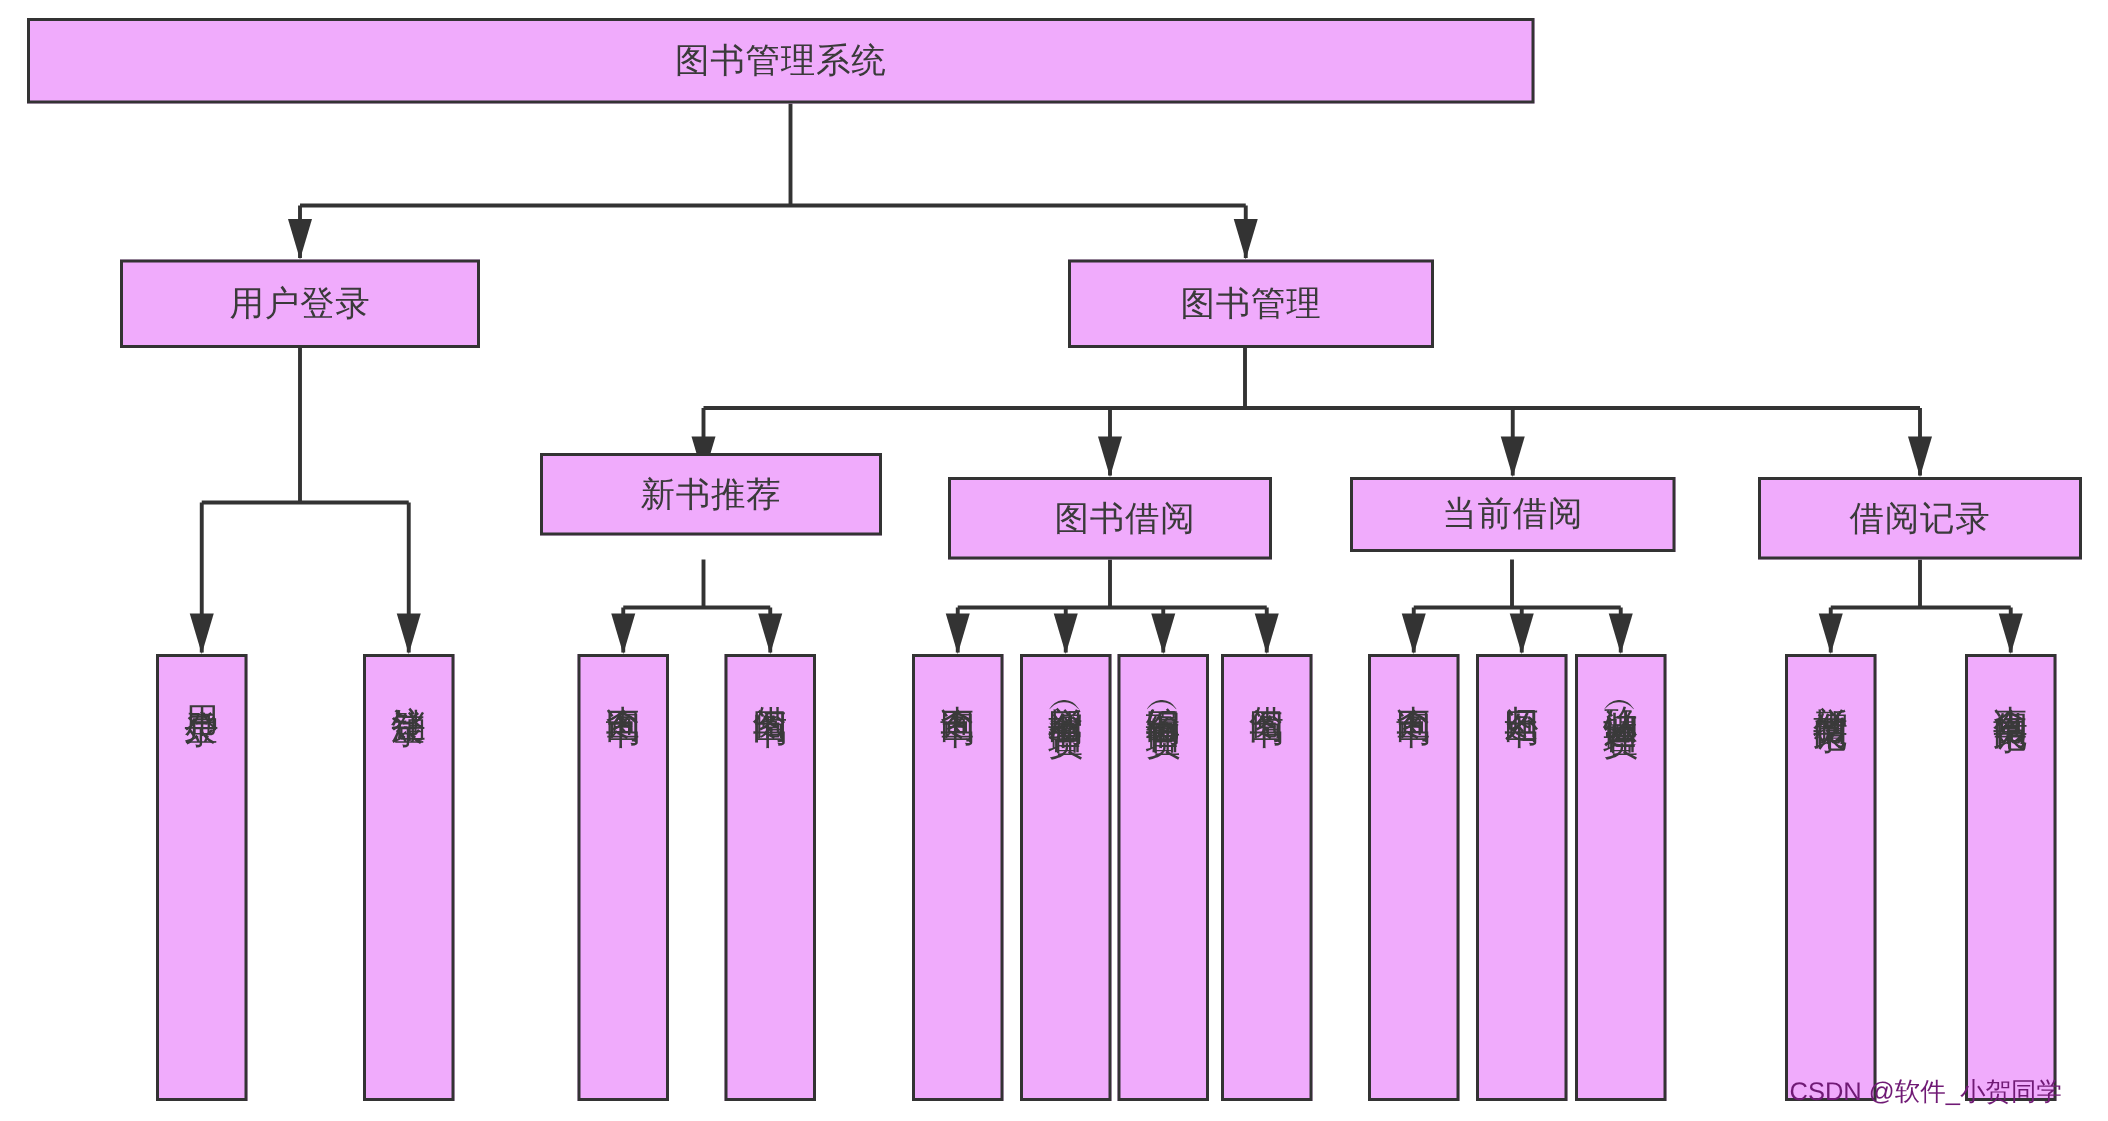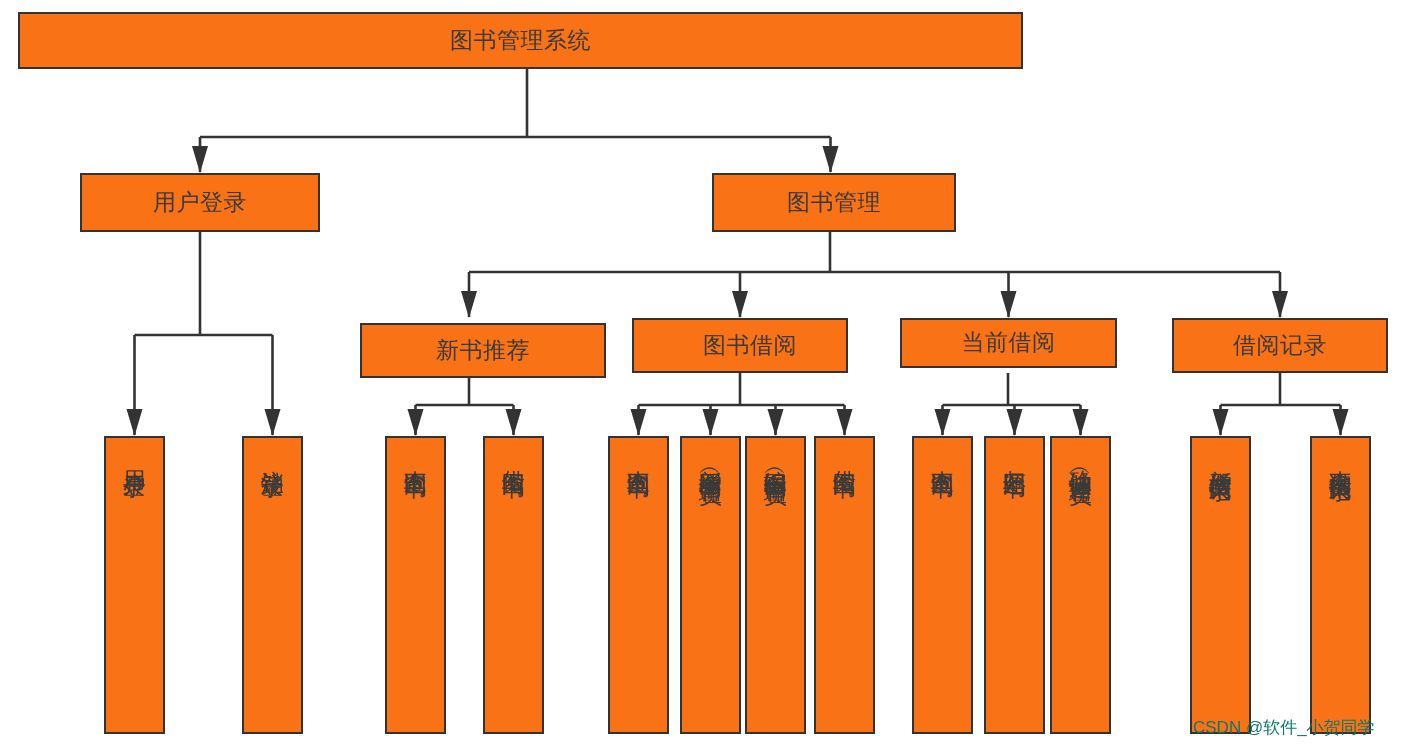--- a/index.html
+++ b/index.html
@@ -17,21 +17,21 @@
   #diagram-root {
     position: absolute;
     left: 0;
     top: 0;
     width: 1405px;
     height: 747px;
   }
   .node-box {
     position: absolute;
     box-sizing: border-box;
-    background: #f97316;
+    background: #f0abfc;
     border: 2px solid #333333;
     display: flex;
     align-items: center;
     justify-content: center;
   }
   .node-label-h {
     font-size: 23px;
     color: #3a3a3a;
     letter-spacing: 0.5px;
     line-height: 1.1;
@@ -57,21 +57,21 @@
     position: absolute;
     left: 0;
     top: 0;
     width: 1405px;
     height: 747px;
     pointer-events: none;
   }
   .watermark {
     position: absolute;
     font-size: 17px;
-    color: #0f766e;
+    color: #701a75;
     white-space: nowrap;
     font-family: "Liberation Sans", "DejaVu Sans", sans-serif;
   }
 </style>
 </head>
 <body>
 
 <div id="diagram-root">
   <svg id="connector-layer" viewBox="0 0 1405 747" width="1405" height="747">
       <line x1="527" y1="69" x2="527" y2="137" stroke="#333333" stroke-width="2.6"></line>
@@ -130,21 +130,21 @@
   <div id="node-layer">
       <div class="node-box" style="left: 18px; top: 12px; width: 1005px; height: 57px;">
         <span class="node-label-h">图书管理系统</span>
       </div>
       <div class="node-box" style="left: 80px; top: 173px; width: 240px; height: 59px;">
         <span class="node-label-h">用户登录</span>
       </div>
       <div class="node-box" style="left: 712px; top: 173px; width: 244px; height: 59px;">
         <span class="node-label-h">图书管理</span>
       </div>
-      <div class="node-box" style="left: 360px; top: 323px; width: 246px; height: 55px;">
+      <div class="node-box" style="left: 360px; top: 302px; width: 228px; height: 55px;">
         <span class="node-label-h">新书推荐</span>
       </div>
       <div class="node-box" style="left: 632px; top: 318px; width: 216px; height: 55px; padding-left: 20px;">
         <span class="node-label-h">图书借阅</span>
       </div>
       <div class="node-box" style="left: 900px; top: 318px; width: 217px; height: 50px; justify-content: center;">
         <span class="node-label-h">当前借阅</span>
       </div>
       <div class="node-box" style="left: 1172px; top: 318px; width: 216px; height: 55px;">
         <span class="node-label-h">借阅记录</span>

